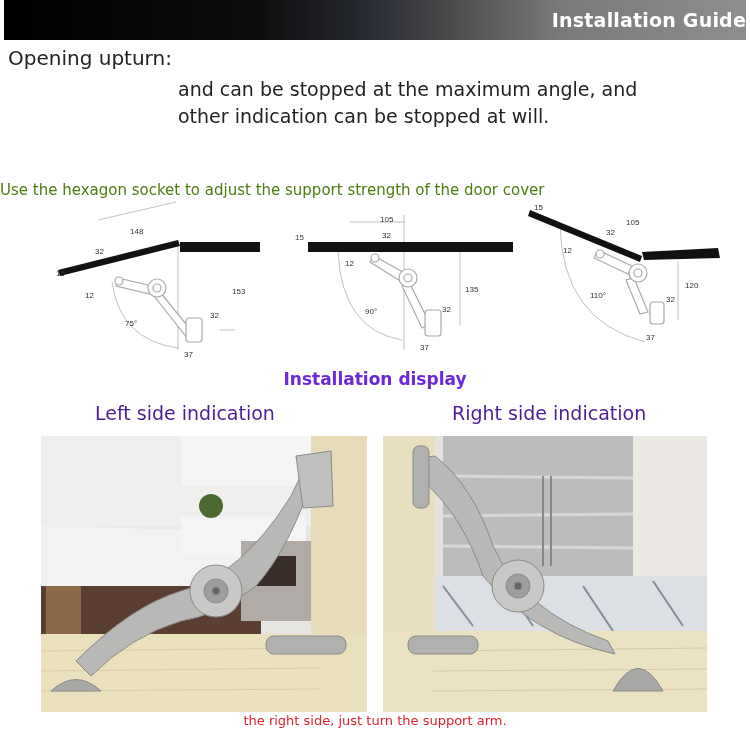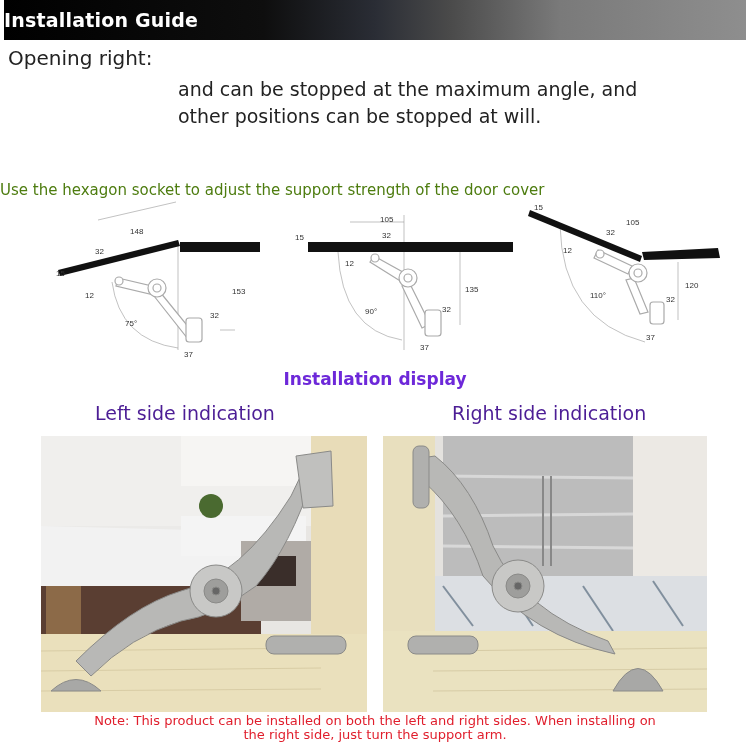--- a/index.html
+++ b/index.html
@@ -1,42 +1,42 @@
 <!DOCTYPE html>
 <html><head>
 <meta charset="utf-8">
 <style>
   html,body{margin:0;padding:0;background:#fff;}
   body{width:750px;height:750px;position:relative;overflow:hidden;font-family:"DejaVu Sans","Liberation Sans",sans-serif;color:#1a1a1a;}
   .header{position:absolute;left:4px;top:0;width:742px;height:40px;
     background:linear-gradient(90deg,#000 0%,#0e0e0e 35%,#2a2d35 50%,#4a4a4a 60%,#7a7a7a 75%,#8e8e8e 100%);
-    display:flex;align-items:center;justify-content:flex-start;}
+    display:flex;align-items:center;justify-content:flex-end;}
   .header-title{color:#fff;font-weight:bold;font-size:19px;letter-spacing:0.2px;}
   .opening-label{position:absolute;left:8px;top:46px;font-size:20px;color:#222;}
   .para{position:absolute;left:178px;top:76px;width:560px;font-size:19px;line-height:26.5px;color:#222;}
   .para div{white-space:nowrap;}
   .hex-note{position:absolute;left:0;width:750px;top:181px;font-size:15px;color:#4d7c0f;}
   .diagram{position:absolute;top:200px;}
   .dim{font-family:"Liberation Sans",sans-serif;font-size:8px;fill:#333;}
   .sec-title{position:absolute;left:0;width:750px;top:369px;text-align:center;color:#6d28d9;font-size:17px;font-weight:600;}
   .side-label{position:absolute;top:402px;font-size:19px;color:#4c1d95;}
   .photo{position:absolute;top:436px;height:276px;overflow:hidden;}
   .note{position:absolute;left:0;width:750px;top:714px;text-align:center;color:#e01e2c;font-size:13px;line-height:14px;}
 </style>
 </head>
 <body>
 
 <div class="header">
   <span class="header-title">Installation Guide</span>
 </div>
 
-<div class="opening-label">Opening right:</div>
+<div class="opening-label">Opening upturn:</div>
 <div class="para">
   <div>and can be stopped at the maximum angle, and</div>
-  <div>other positions can be stopped at will.</div>
+  <div>other indication can be stopped at will.</div>
 </div>
 <div class="hex-note">Use the hexagon socket to adjust the support strength of the door cover</div>
 
 <svg class="diagram" style="left:50px" width="225" height="160" viewBox="0 0 225 160">
   <g stroke="#999" stroke-width="0.6" fill="none">
     <line x1="128" y1="40" x2="128" y2="150"></line>
     <line x1="145" y1="50" x2="180" y2="50"></line>
     <line x1="170" y1="130" x2="185" y2="130"></line>
     <path d="M62 82 Q70 140 128 148"></path>
     <line x1="48" y1="20" x2="126" y2="2"></line>
@@ -180,15 +180,14 @@
       <circle cx="135" cy="150" r="12" fill="#9e9e9c"></circle>
       <circle cx="135" cy="150" r="4" fill="#666"></circle>
       <rect x="30" y="10" width="16" height="62" rx="6" fill="#b0b0ae"></rect>
       <path d="M230 255 Q255 210 280 255 Z" fill="#a8a8a6"></path>
       <rect x="25" y="200" width="70" height="18" rx="8" fill="#b0b0ae"></rect>
     </g>
   </svg>
 </div>
 
 <div class="note">
-  <div>Note: This product can be installed on both the left and right sides. When installing on</div>
   <div>the right side, just turn the support arm.</div>
 </div>
 
 </body></html>

